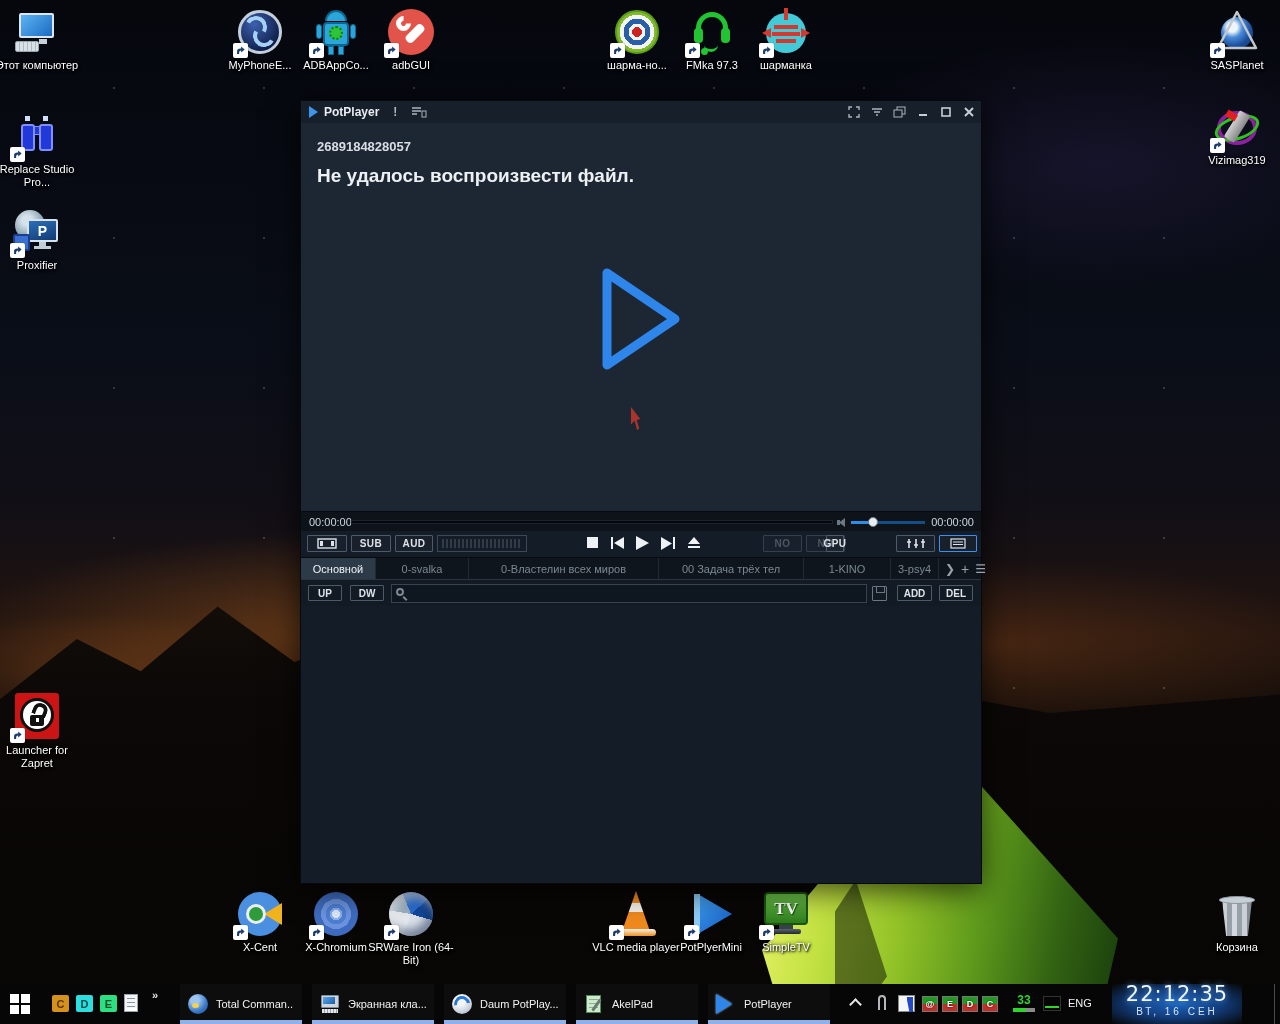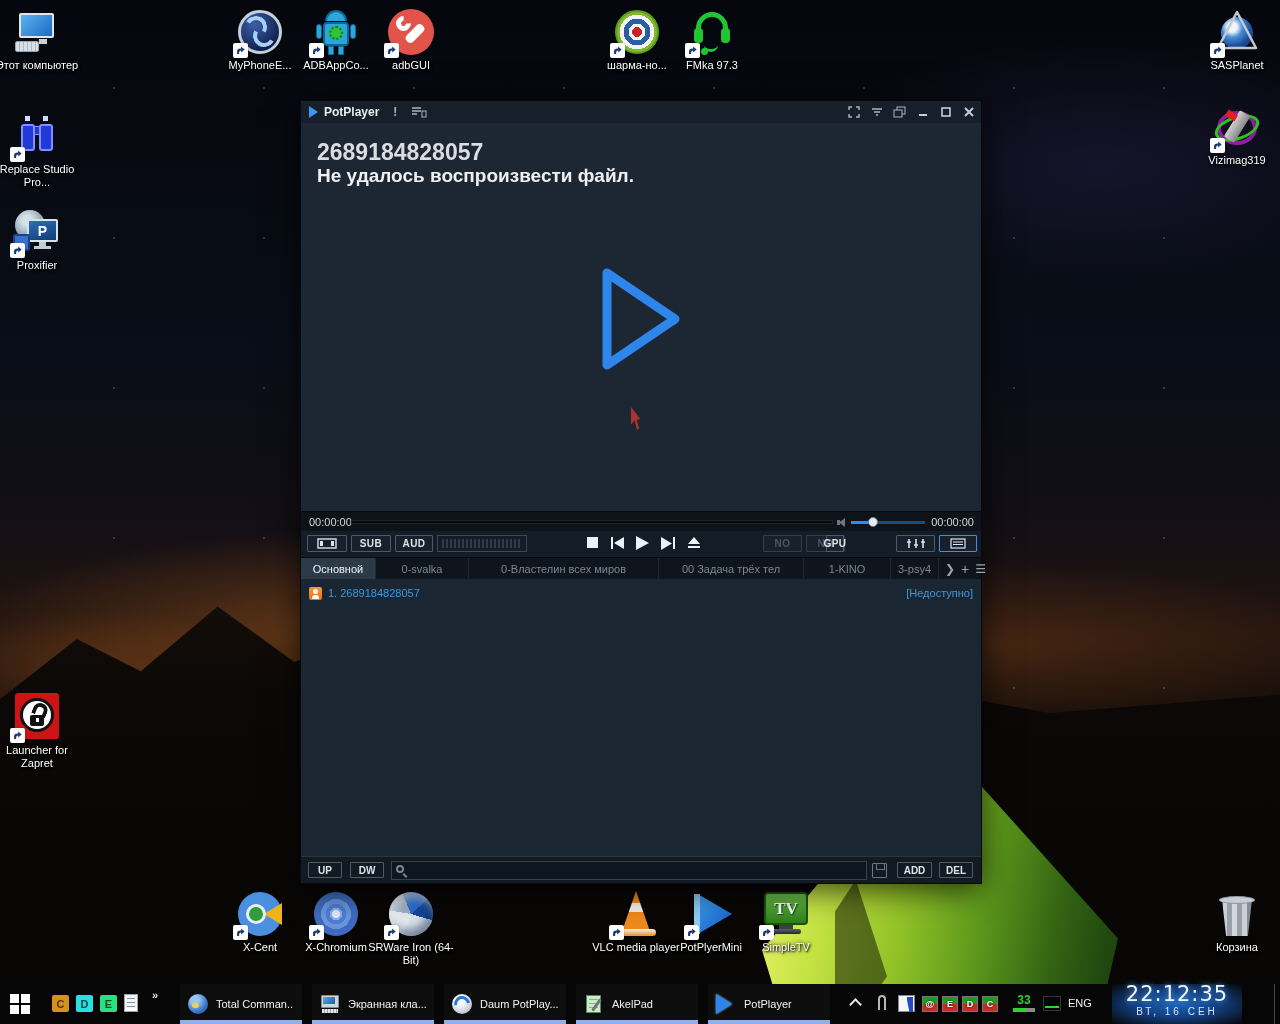--- a/index.html
+++ b/index.html
@@ -156,21 +156,21 @@
     display:flex; flex-direction:column; }
   .pp-titlebar { height:22px; background:#171f2a; display:flex; align-items:center; padding:0 6px; flex:0 0 auto; }
   .pp-logo { width:0; height:0; border-left:9px solid #3b96ee; border-top:6px solid transparent; border-bottom:6px solid transparent; margin:0 6px 0 2px; }
   .pp-title { color:#e9edf2; font-size:12px; font-weight:bold; }
   .pp-warn { color:#aab5c0; font-size:12px; font-weight:bold; margin-left:14px; }
   .pp-plicon { margin-left:14px; }
   .pp-winbtns { margin-left:auto; display:flex; align-items:center; gap:10px; }
   .wb { width:13px; height:13px; display:flex; align-items:center; justify-content:center; }
 
   .pp-video { position:relative; height:388px; background:#1d2734; flex:0 0 auto; overflow:hidden; }
-  .pp-err1 { position:absolute; left:16px; top:16px; font-size:23px; font-weight:600; color:#d9dee3; }
+  .pp-err1 { position:absolute; left:16px; top:16px; font-size:13px; font-weight:600; color:#d9dee3; }
   .pp-err2 { position:absolute; left:16px; top:42px; font-size:19px; font-weight:600; color:#eef1f4; }
   .pp-bigplay { position:absolute; left:292px; top:138px; }
   .cursor { position:absolute; left:330px; top:284px; width:15px; height:23px;
     background:#a8342b; clip-path:polygon(0 0,0 76%,24% 60%,40% 100%,55% 93%,38% 56%,62% 52%);
     filter:drop-shadow(0 0 1px #2a0a06); }
 
   .pp-seekrow { position:relative; height:20px; background:#0d1319; border-top:1px solid #070b10; flex:0 0 auto;text-align:right; }
   .pp-time { position:absolute; top:4px; font-size:11px; color:#cdd5dd; }
   .t-left { left:8px; } .t-right { right:7px; }
   .seektrack { position:absolute; left:50px; right:148px; top:8px; height:4px; background:#04070b; border:1px solid #1b242e; }
@@ -362,20 +362,37 @@
         <div class="abs fm-dot"></div>
       <span class="sc">
           <svg width="11" height="11" viewBox="0 0 16 16">
             <path d="M3 13 L3 9 Q3 5 8 5 L9 5 L9 2 L14 6.5 L9 11 L9 8 Q6 8 6 11 L6 13 Z" fill="#1c3b6e"></path>
           </svg>
         </span>
     </div>
     <div class="dlabel">FMka 97.3</div>
   </div>
 
+  <div class="dicon" style="left:741px;top:8px">
+    <div class="dic">
+      <div class="abs shm-c"></div>
+        <div class="abs shm-v"></div>
+        <div class="abs shm-h1"></div>
+      <div class="abs shm-h2"></div>
+        <div class="abs shm-h3"></div>
+        <div class="abs shm-aL"></div>
+        <div class="abs shm-aR"></div>
+      <span class="sc">
+          <svg width="11" height="11" viewBox="0 0 16 16">
+            <path d="M3 13 L3 9 Q3 5 8 5 L9 5 L9 2 L14 6.5 L9 11 L9 8 Q6 8 6 11 L6 13 Z" fill="#1c3b6e"></path>
+          </svg>
+        </span>
+    </div>
+    <div class="dlabel">шарманка</div>
+  </div>
 
   <div class="dicon" style="left:1192px;top:8px">
     <div class="dic">
       <div class="abs sas-globe"></div>
       <svg class="abs sas-tri" viewBox="0 0 48 48">
           <path d="M24 4 L43 40 L5 40 Z" fill="none" stroke="#c4c8cc" stroke-width="2.5" stroke-linejoin="round"></path>
         </svg>
       <span class="sc">
           <svg width="11" height="11" viewBox="0 0 16 16">
             <path d="M3 13 L3 9 Q3 5 8 5 L9 5 L9 2 L14 6.5 L9 11 L9 8 Q6 8 6 11 L6 13 Z" fill="#1c3b6e"></path>
@@ -652,30 +669,20 @@
       <div class="tab" style="width:145px">00 Задача трёх тел</div>
       <div class="tab" style="width:87px">1-KINO</div>
       <div class="tab" style="width:48px">3-psy4</div>
       <div class="tabctl">
         <span>❯</span>
         <span style="font-size:14px">+</span>
         <span>☰</span>
       </div>
     </div>
 
-    <div class="pp-list">
-      <div class="pl-item">
-        <span class="ok-ico">
-            <span class="ok-h"></span>
-            <span class="ok-b"></span>
-          </span>
-        <span class="pl-title">1. 2689184828057</span>
-        <span class="pl-status">[Недоступно]</span>
-      </div>
-    </div>
 
     <div class="pp-foot">
       <div class="fbtn" style="left:7px">UP</div>
       <div class="fbtn" style="left:49px">DW</div>
       <div class="searchbox">
         <span class="mag">
             <span class="mag-c"></span>
             <span class="mag-h"></span>
           </span>
         <input type="text" value="" style="">

